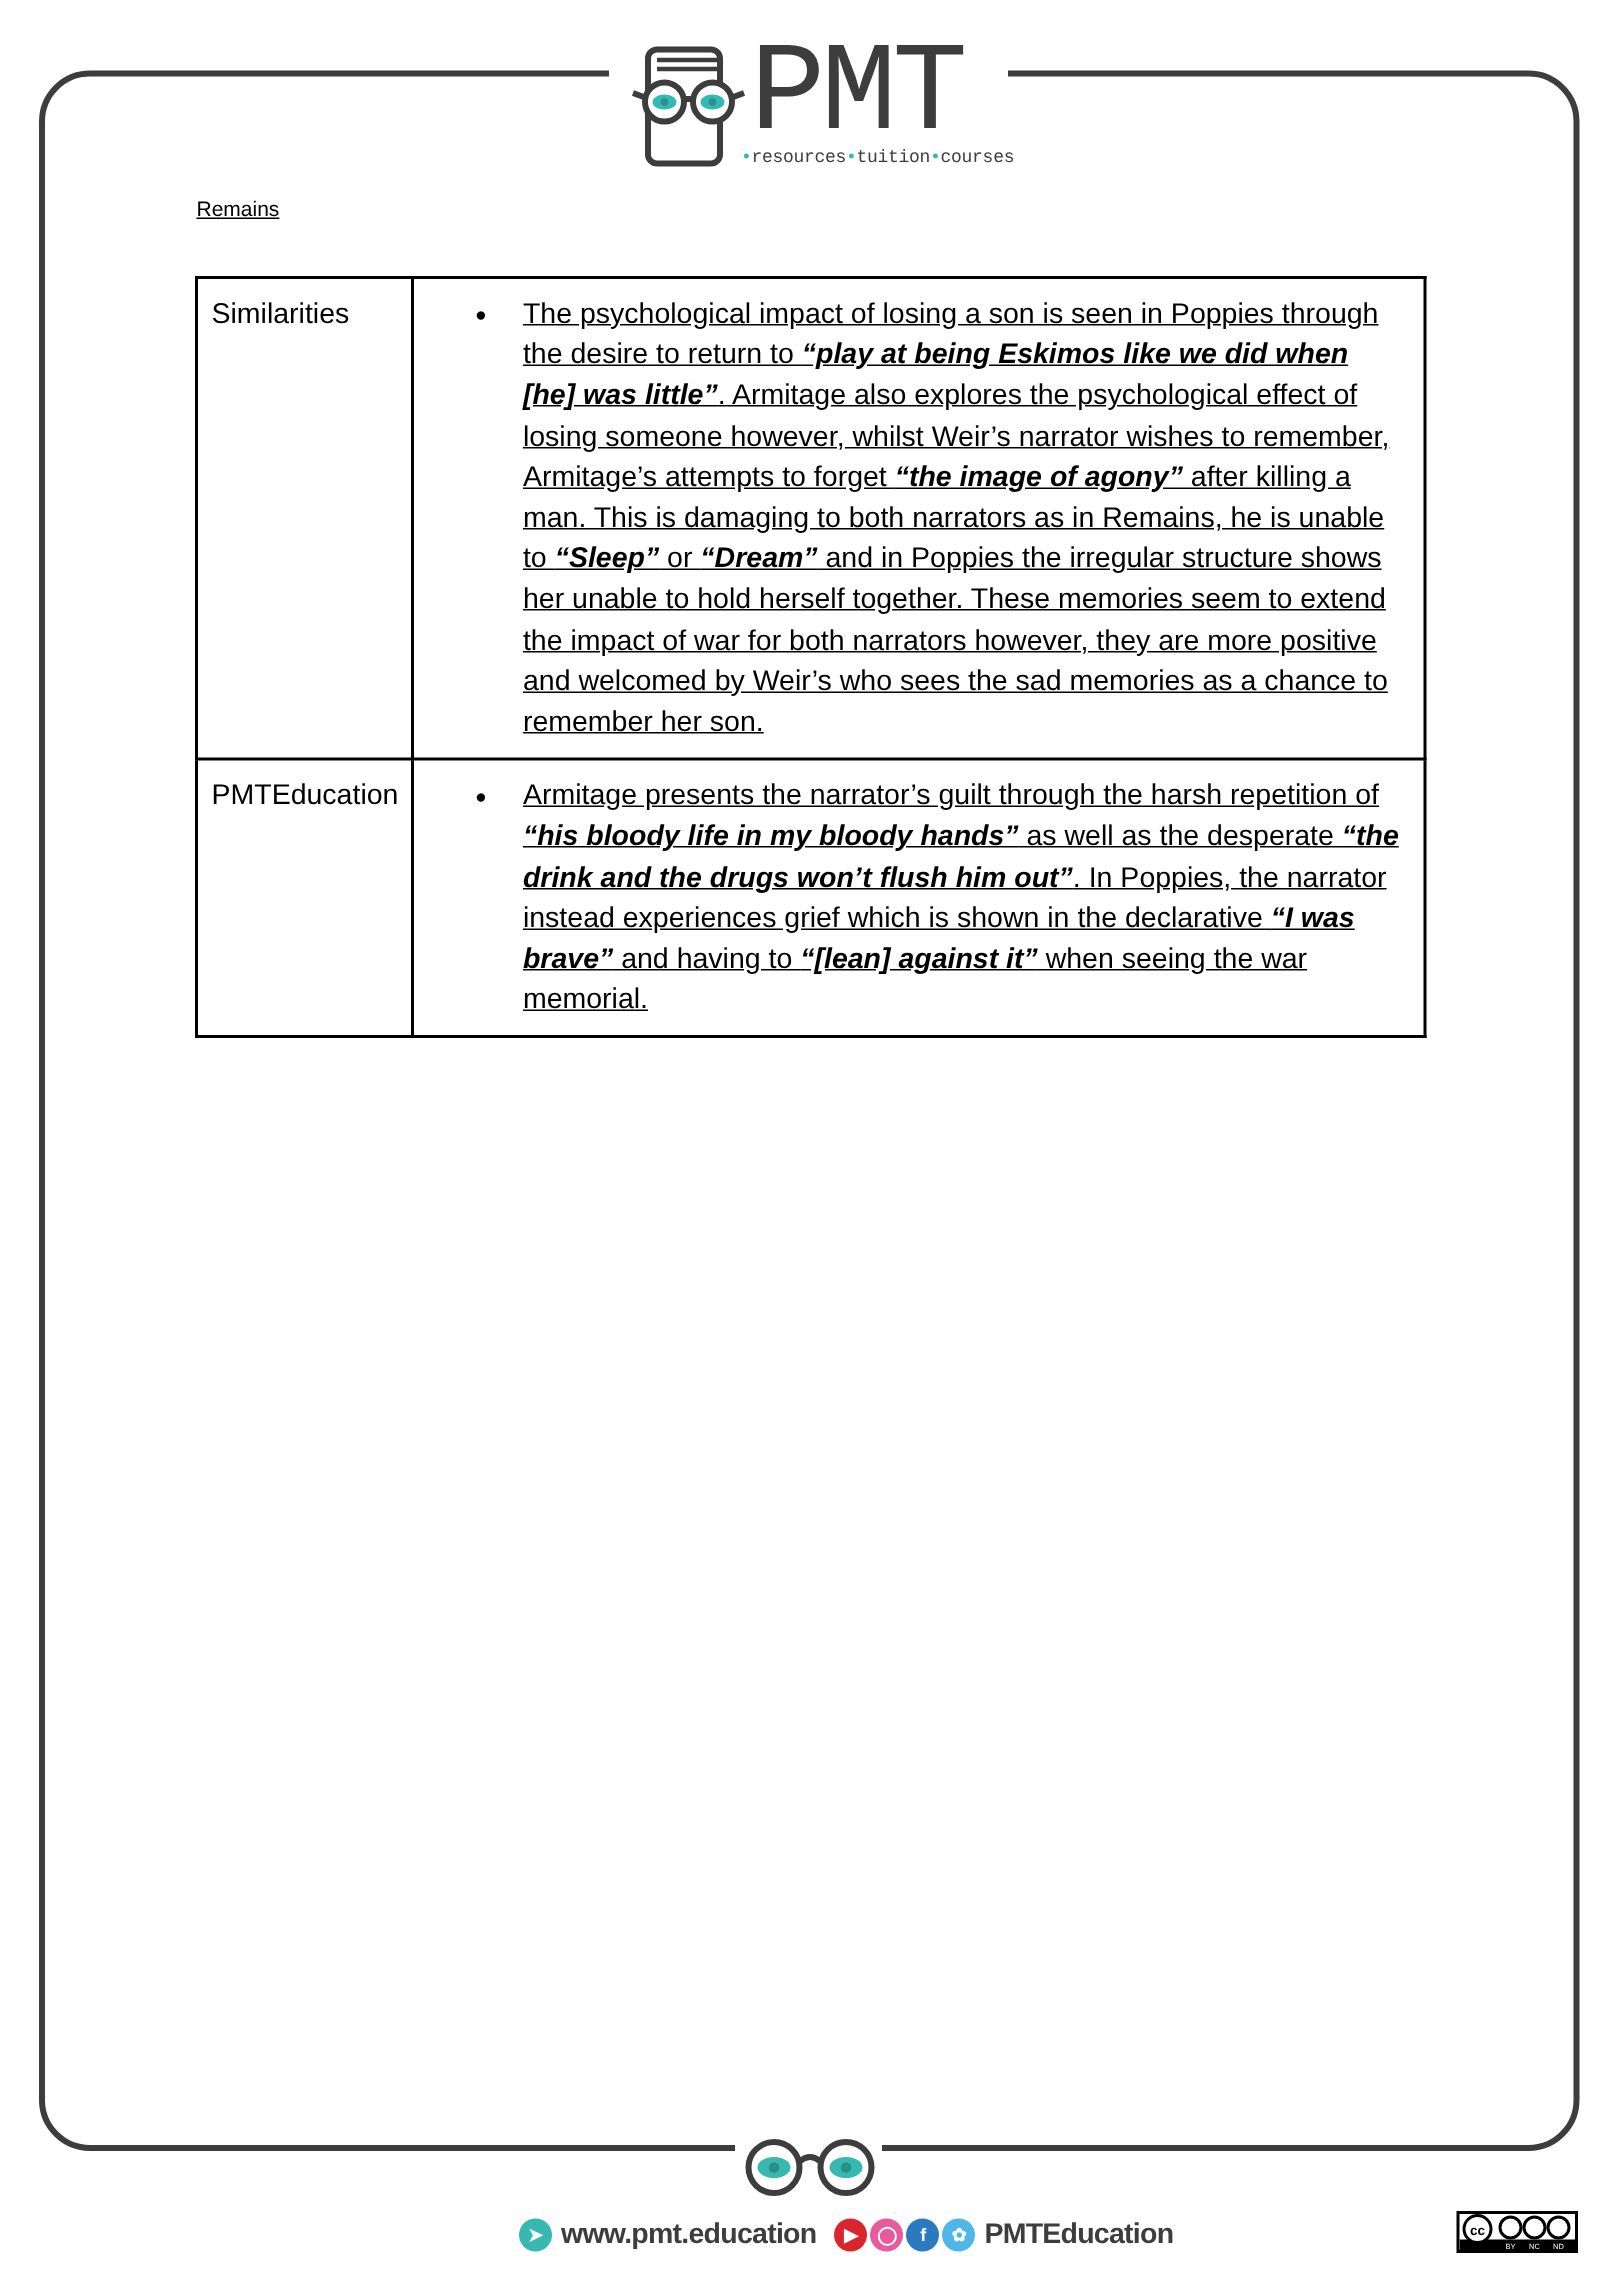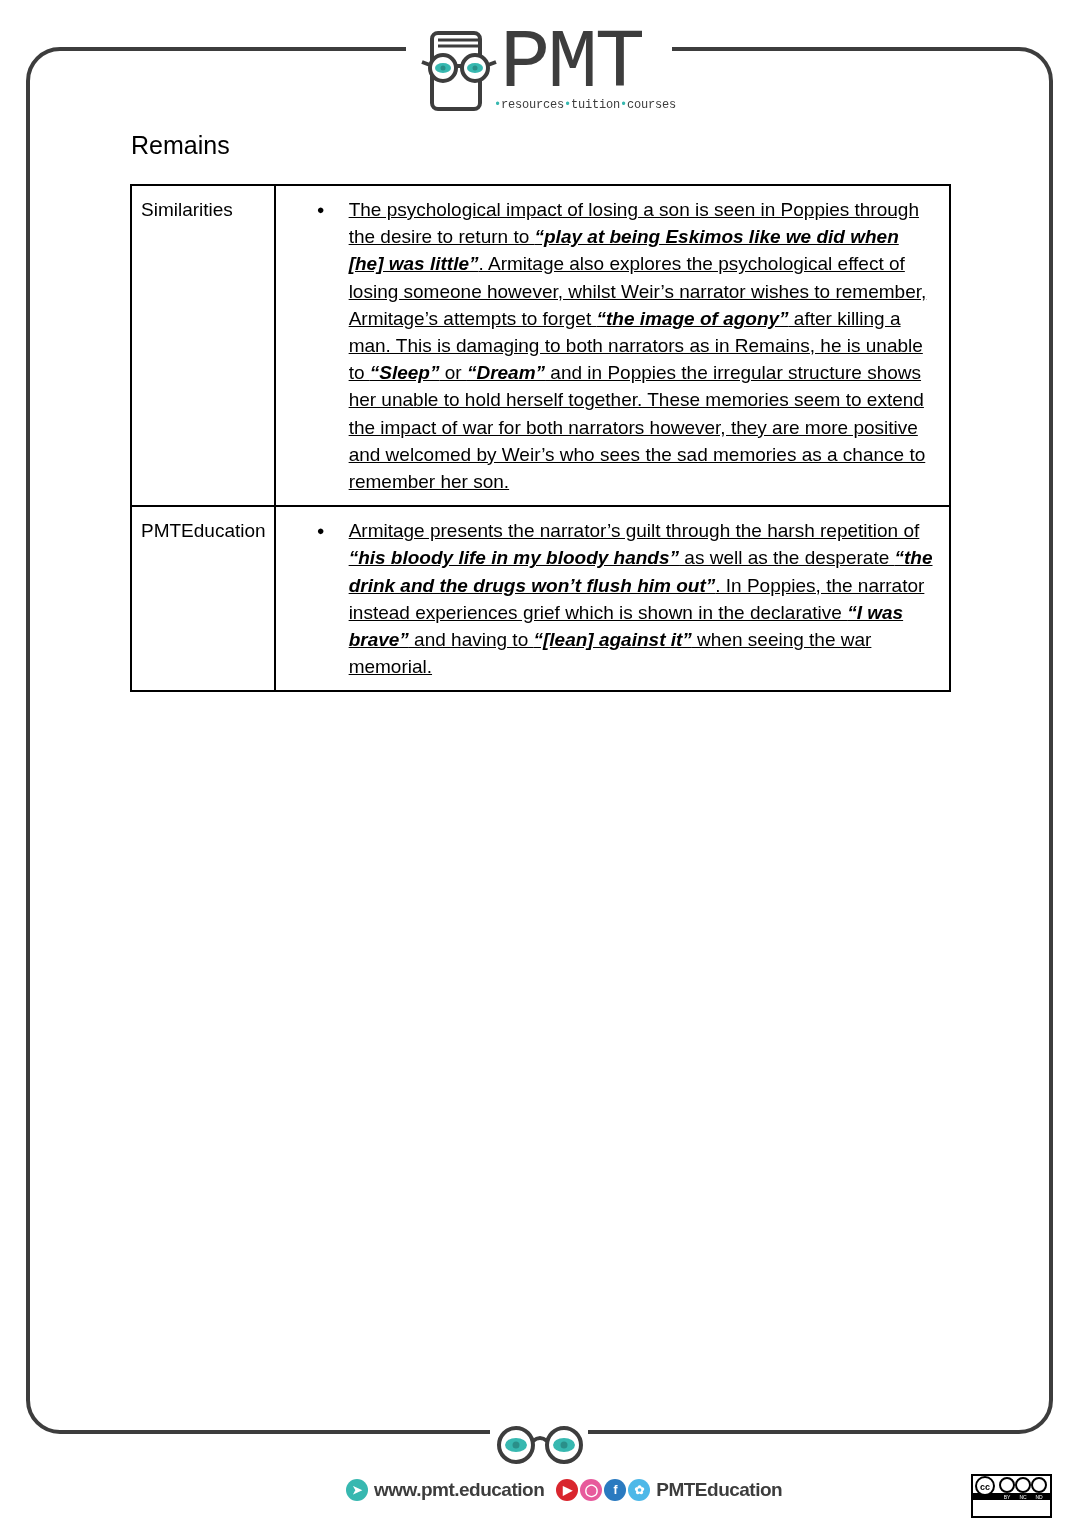--- a/index.html
+++ b/index.html
@@ -14,38 +14,38 @@
 
   
   .logo { position:absolute; left:420px; top:28px; width:245px; height:88px; }
   .logo .pmt { position:absolute; left:80px; top:-6px; font-family:Liberation Mono, monospace;
                font-size:84px; color:#3d3d3d; letter-spacing:-3px; line-height:1; font-weight:normal; }
   .logo .tagline { position:absolute; left:74px; top:70px; font-size:12px; color:#3d3d3d;
                    font-family:Liberation Mono, monospace; letter-spacing:-0.2px; white-space:nowrap; }
   .logo .tagline .dot { color:#37b8b0; }
 
   
-  .heading { position:absolute; left:131px; top:131px; font-size:25px; }
+  .heading { position:absolute; left:131px; top:131px; font-size:14px; text-decoration:underline; }
 
   
   table.cmp { position:absolute; left:130px; top:184px; width:821px; border-collapse:collapse; }
   table.cmp td { border:2px solid #000; vertical-align:top; font-size:19px; line-height:27.2px; }
   td.label { width:112px; padding:10px 8px 8px 9px; }
   td.content { padding:10px 12px 10px 0; }
   ul.bullets { margin:0; padding:0 0 0 73px; list-style:none;text-decoration:underline; }
   ul.bullets li { position:relative; }
   ul.bullets li::before { content:"\25CF"; position:absolute; left:-32px; top:0; font-size:13px; }
   .q { font-weight:bold; font-style:italic; }
 
   
   .footer { position:absolute; top:1477px; left:346px; height:26px; display:flex; align-items:center;
             font-family:"Liberation Sans", sans-serif; font-size:19px; color:#3d3d3d; font-weight:bold; letter-spacing:-0.5px; }
   .circ { width:22px; height:22px; border-radius:50%; display:inline-flex; align-items:center;
           justify-content:center; color:#fff; font-size:12px; font-weight:bold; margin-right:2px; }
-  .cc { position:absolute; left:971px; top:1474px; width:81px; height:44px; border:2px solid #000;
+  .cc { position:absolute; left:971px; top:1474px; width:81px; height:28px; border:2px solid #000;
         box-sizing:border-box; background:#fff; }
 </style>
 </head>
 <body>
 
 <div class="frame"></div>
 <div class="logo-gap"></div>
 <div class="bottom-gap"></div>
 
 <div class="logo">

